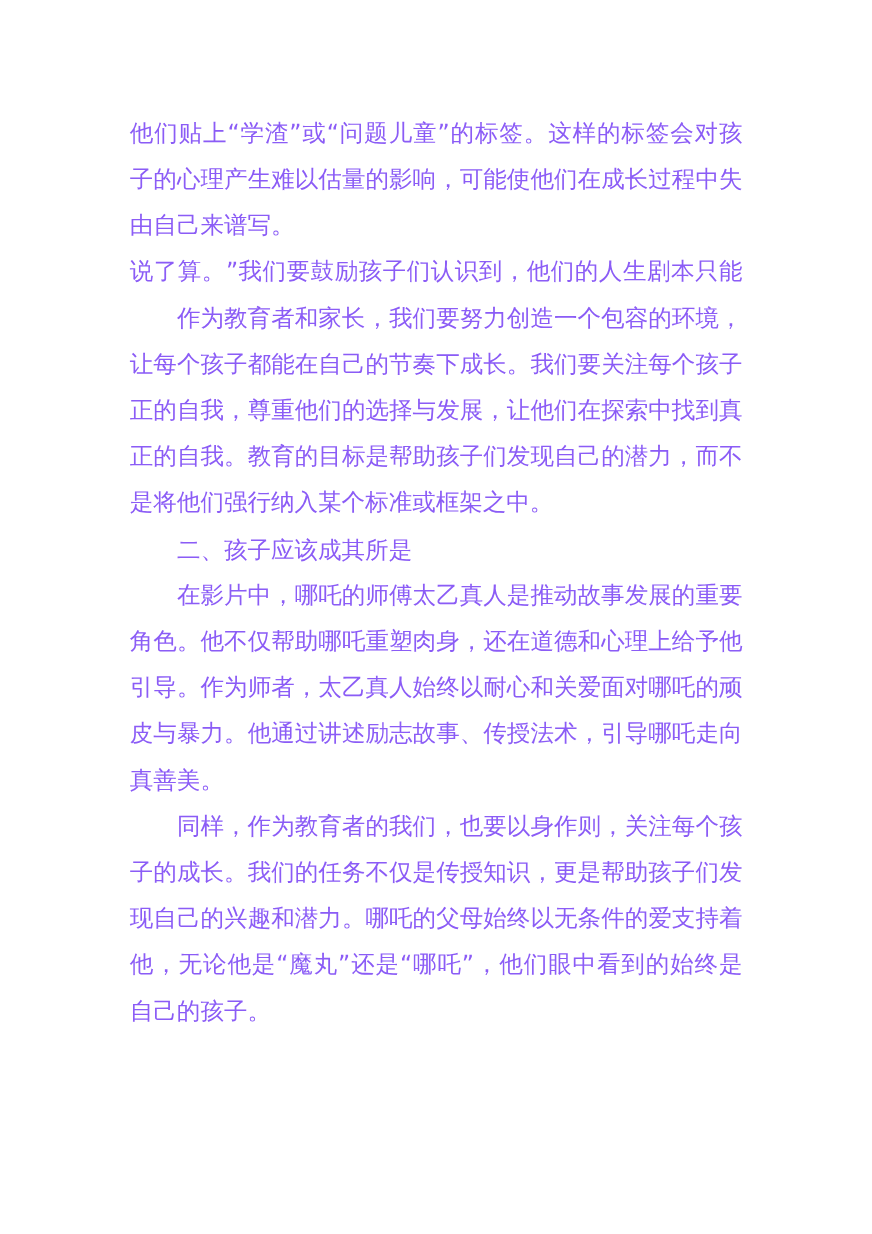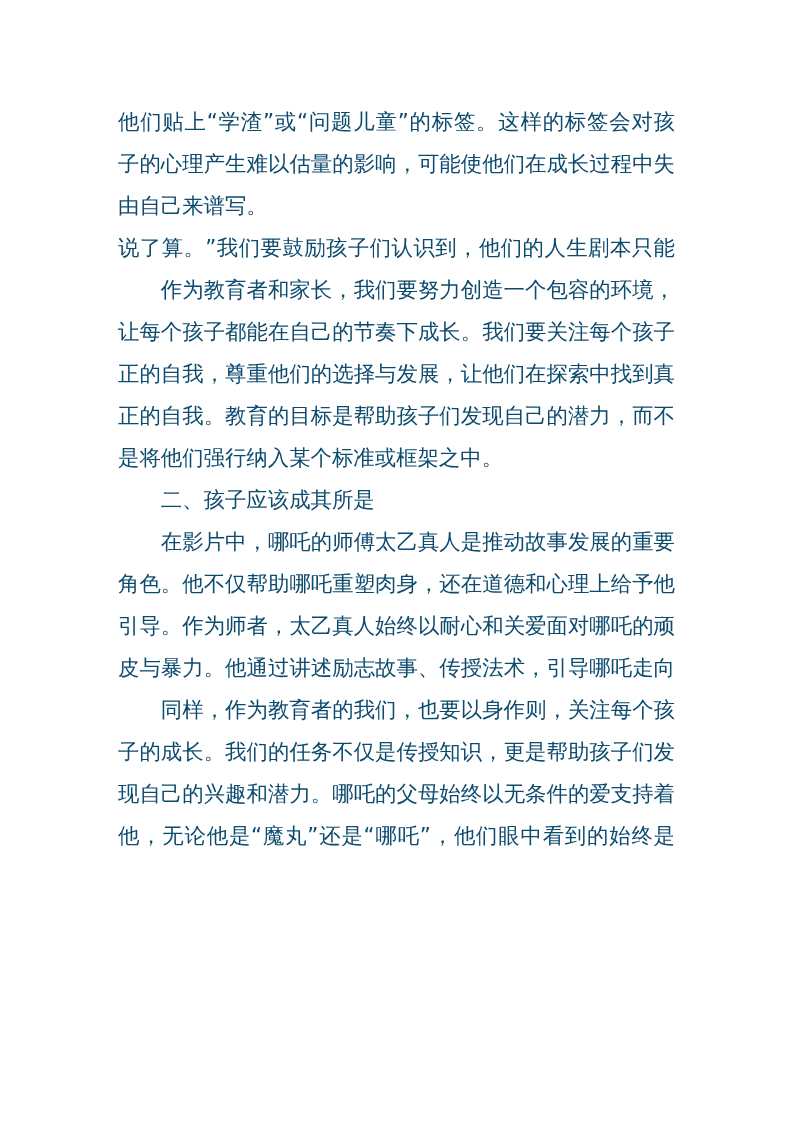--- a/index.html
+++ b/index.html
@@ -13,21 +13,21 @@
     height: 1122px;
     background: #ffffff;
     overflow: hidden;
     font-family: "DejaVu Sans", sans-serif;
   }
   .textblock {
     position: absolute;
     left: 118px;
     top: 101px;
     width: 557px;
-    color: #0c4a6e;
+    color: #8b5cf6;
   }
   .line {
     height: 42px;
     line-height: 42px;
     font-size: 21.4px;
     text-align: justify;
     text-align-last: justify;
     letter-spacing: 0;
   }
   .line.end {
@@ -62,23 +62,25 @@
       <div class="line end">是将他们强行纳入某个标准或框架之中。</div>
     </div>
 
     <div class="line end indent heading">二、孩子应该成其所是</div>
 
     <div>
       <div class="line indent">在影片中，哪吒的师傅太乙真人是推动故事发展的重要</div>
       <div class="line">角色。他不仅帮助哪吒重塑肉身，还在道德和心理上给予他</div>
       <div class="line">引导。作为师者，太乙真人始终以耐心和关爱面对哪吒的顽</div>
       <div class="line">皮与暴力。他通过讲述励志故事、传授法术，引导哪吒走向</div>
+      <div class="line end">真善美。</div>
     </div>
 
     <div>
       <div class="line indent">同样，作为教育者的我们，也要以身作则，关注每个孩</div>
       <div class="line">子的成长。我们的任务不仅是传授知识，更是帮助孩子们发</div>
       <div class="line">现自己的兴趣和潜力。哪吒的父母始终以无条件的爱支持着</div>
       <div class="line">他，无论他是“魔丸”还是“哪吒”，他们眼中看到的始终是</div>
+      <div class="line end">自己的孩子。</div>
     </div>
 
   </div>
 </div>
 
 </body></html>

